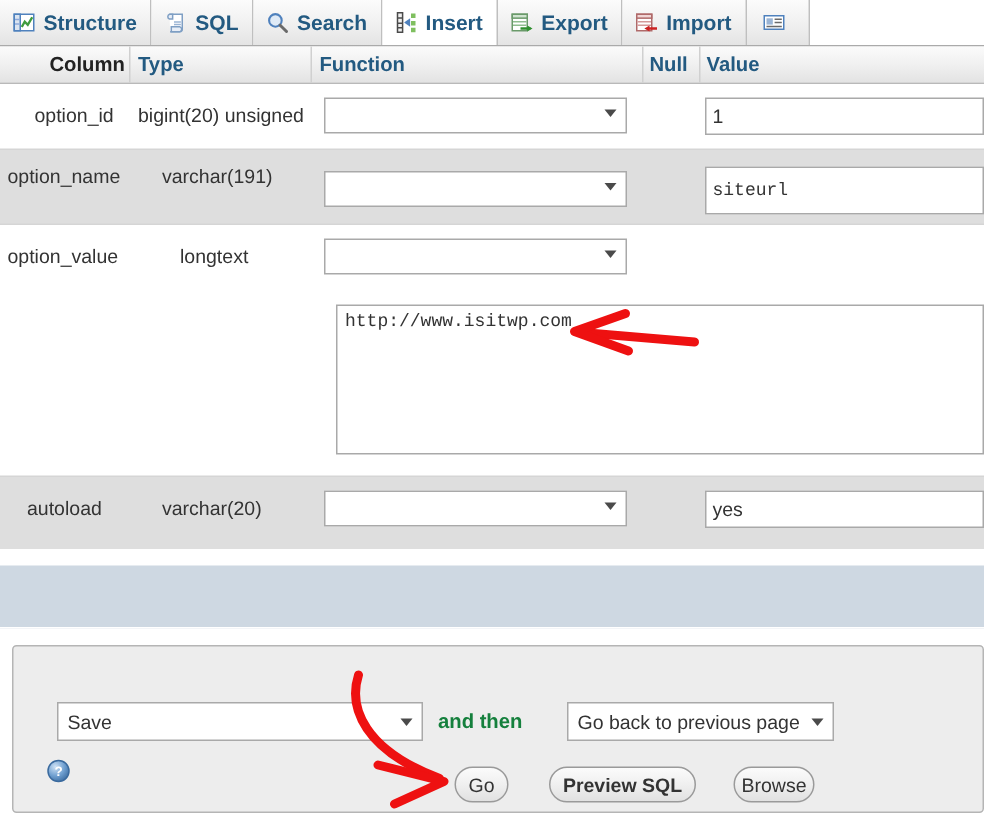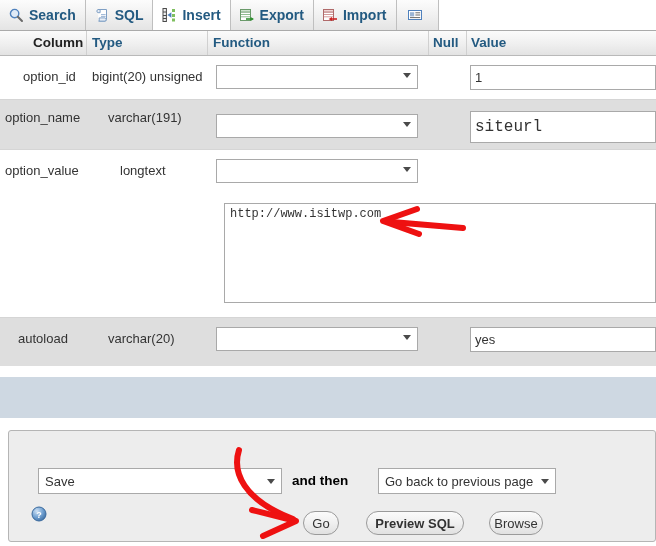--- a/index.html
+++ b/index.html
@@ -140,21 +140,21 @@
     height: 25px;
     border: 1px solid #a9a9a9;
     background: #ffffff;
     padding: 2px 4px;
     font-size: 13px;
     color: #333333;
     font-family: "Liberation Sans", sans-serif;
   }
   input.val.mono {
     font-family: "Liberation Mono", monospace;
-    font-size: 16px;
+    font-size: 12px;
   }
   textarea.val {
     position: absolute;
     box-sizing: border-box;
     border: 1px solid #a9a9a9;
     background: #ffffff;
     padding: 3px 5px;
     font-family: "Liberation Mono", monospace;
     font-size: 12px;
     color: #333333;
@@ -203,21 +203,21 @@
     margin-left: 6px;
     border-left: 4px solid transparent;
     border-right: 4px solid transparent;
     border-top: 5px solid #4a4a4a;
   }
   #andthen {
     position: absolute;
     left: 292px; top: 473px;
     font-size: 13.5px;
     font-weight: bold;
-    color: #000000;
+    color: #15803d;
   }
   .btn {
     position: absolute;
     box-sizing: border-box;
     height: 24px;
     border: 1px solid #9a9a9a;
     border-radius: 12px;
     background: linear-gradient(to bottom, #fbfbfb 0%, #f0f0f0 48%, #e1e1e1 100%);
     color: #333333;
     font-family: "Liberation Sans", sans-serif;
@@ -244,42 +244,54 @@
     width: 656px; height: 546px;
     pointer-events: none;
   }
 </style>
 </head>
 <body>
 
 <div id="tabbar">
 
 
-
   <div class="tab">
     <span class="tabicon">
       <svg width="16" height="16" viewBox="0 0 16 16">
-        <circle cx="6.6" cy="6.6" r="4.2" fill="#dfeaf6" stroke="#4f81bd" stroke-width="1.4"></circle>
-        <line x1="9.8" y1="9.8" x2="14" y2="14" stroke="#6a6a6a" stroke-width="2" stroke-linecap="round"></line>
-      </svg>
-    </span>
-    <span class="tablabel">Search</span>
+        <rect x="1.5" y="2.5" width="13" height="11" fill="#ffffff" stroke="#4f81bd" stroke-width="1"></rect>
+        <rect x="1.5" y="2.5" width="4" height="11" fill="#dbe5f1" stroke="#4f81bd" stroke-width="1"></rect>
+        <polyline points="6.5,11 8.5,7.5 10.5,9.5 13.5,4.5" fill="none" stroke="#3f9b3f" stroke-width="1.6"></polyline>
+        <line x1="2" y1="6" x2="5" y2="6" stroke="#8eaadb" stroke-width="1"></line>
+        <line x1="2" y1="9" x2="5" y2="9" stroke="#8eaadb" stroke-width="1"></line>
+      </svg>
+    </span>
+    <span class="tablabel">Structure</span>
   </div>
 
   <div class="tab">
     <span class="tabicon">
       <svg width="16" height="16" viewBox="0 0 16 16">
         <path d="M4 2.5h8.5v10a1.6 1.6 0 0 1-1.6 1.6H4.4" fill="#ffffff" stroke="#7f9fc4" stroke-width="1"></path>
         <path d="M4 2.5a1.7 1.7 0 0 0 0 3.2h2.1V2.5z" fill="#e8eef7" stroke="#7f9fc4" stroke-width="1"></path>
         <path d="M11 14.1a1.7 1.7 0 0 0 0-3.2H5.2v3.2z" fill="#e8eef7" stroke="#7f9fc4" stroke-width="1"></path>
         <line x1="7" y1="7.6" x2="11.6" y2="7.6" stroke="#9ab4d4" stroke-width="1"></line>
         <line x1="7" y1="9.4" x2="11.6" y2="9.4" stroke="#9ab4d4" stroke-width="1"></line>
       </svg>
     </span>
     <span class="tablabel">SQL</span>
+  </div>
+
+  <div class="tab">
+    <span class="tabicon">
+      <svg width="16" height="16" viewBox="0 0 16 16">
+        <circle cx="6.6" cy="6.6" r="4.2" fill="#dfeaf6" stroke="#4f81bd" stroke-width="1.4"></circle>
+        <line x1="9.8" y1="9.8" x2="14" y2="14" stroke="#6a6a6a" stroke-width="2" stroke-linecap="round"></line>
+      </svg>
+    </span>
+    <span class="tablabel">Search</span>
   </div>
 
   <div class="tab active">
     <span class="tabicon">
       <svg width="16" height="16" viewBox="0 0 16 16">
         <rect x="2" y="1.5" width="3.4" height="13" fill="#f0f0f0" stroke="#4a4a4a" stroke-width="1"></rect>
         <line x1="2" y1="5" x2="5.4" y2="5" stroke="#4a4a4a" stroke-width="1"></line>
         <line x1="2" y1="8.5" x2="5.4" y2="8.5" stroke="#4a4a4a" stroke-width="1"></line>
         <line x1="2" y1="11.5" x2="5.4" y2="11.5" stroke="#4a4a4a" stroke-width="1"></line>
         <polygon points="6.4,8 10.4,5.2 10.4,10.8" fill="#4f81bd"></polygon>

